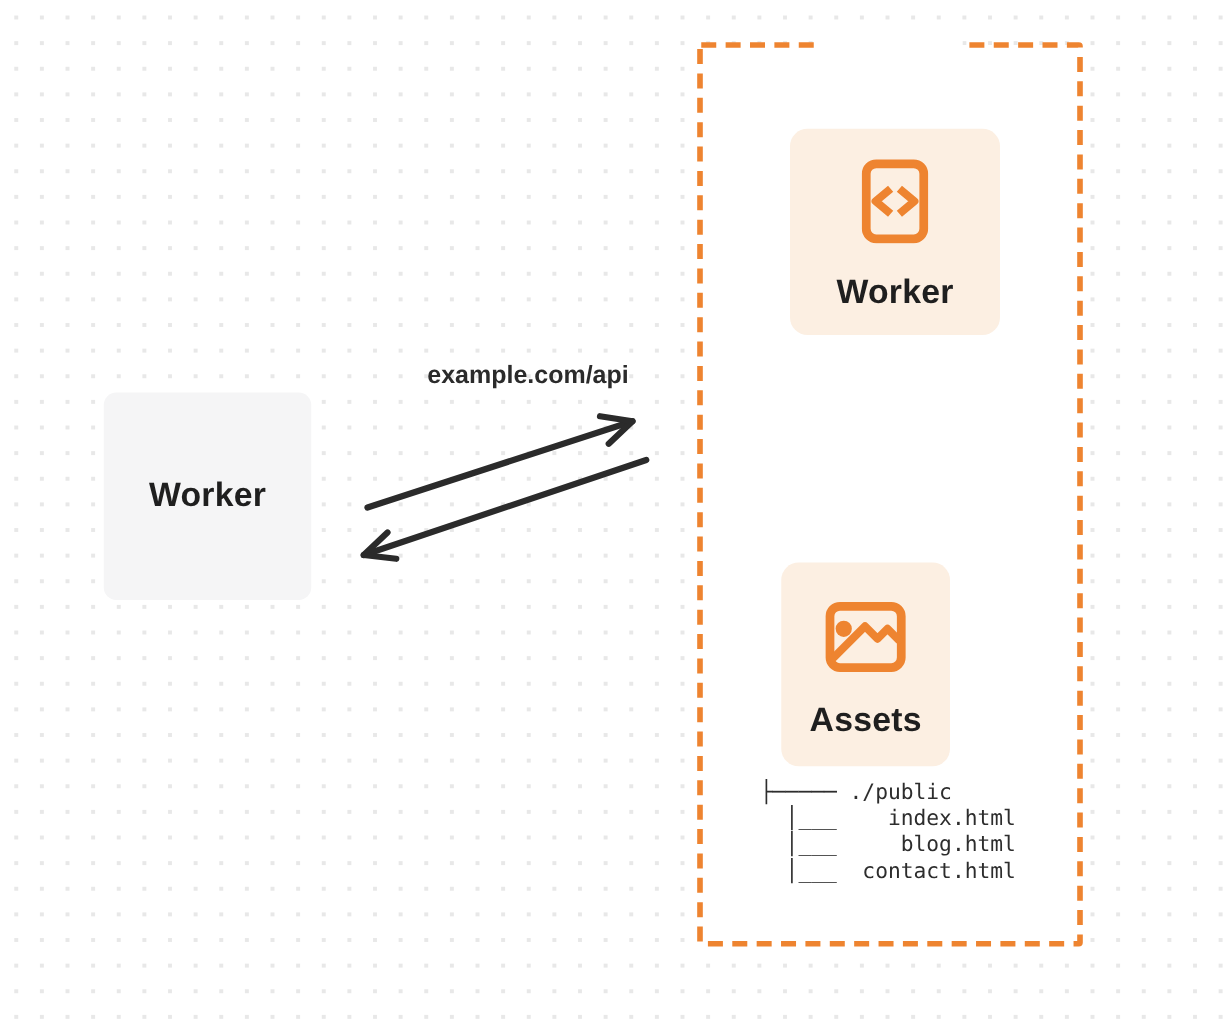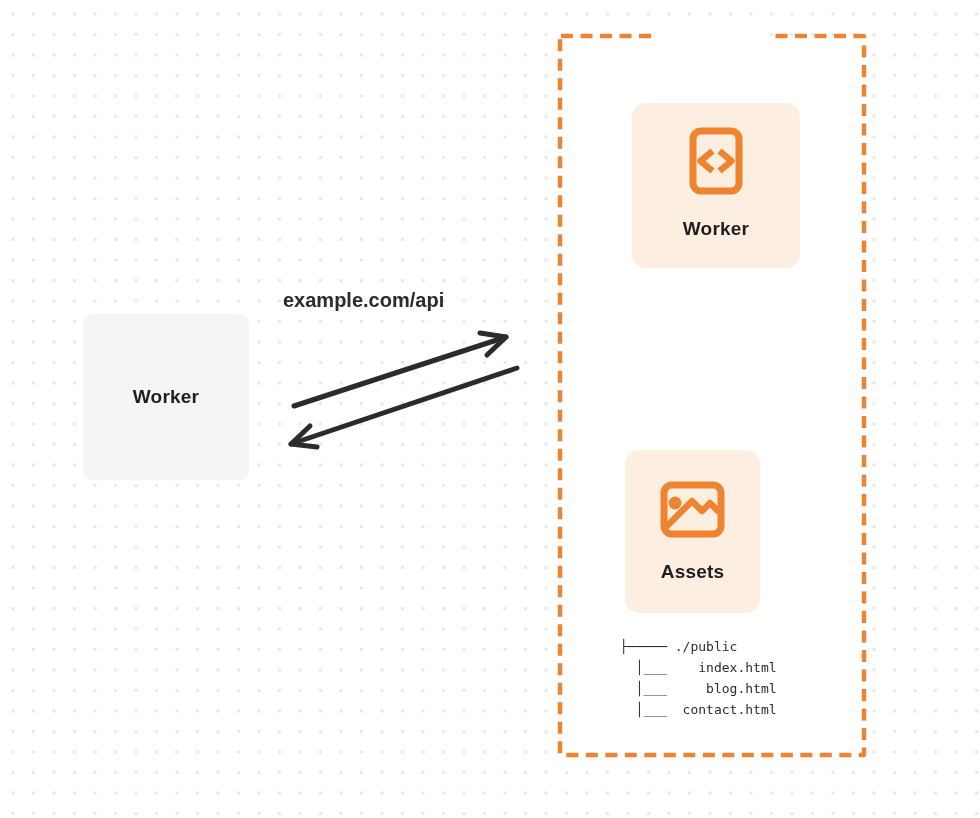--- a/index.html
+++ b/index.html
@@ -47,44 +47,44 @@
     border-radius:10px;
   }
   .pcard{
     background:var(--card-cream);
     border-radius:14px;
     justify-content:flex-start;
   }
   .worker-card{left:632px;top:103px;width:168px;height:165px;padding-top:24px;box-sizing:border-box;gap:24px;}
   .assets-card{left:625px;top:450px;width:135px;height:163px;padding-top:31px;box-sizing:border-box;gap:24px;}
   .card-label{
-    font-size:19px;
+    font-size:27px;
     font-weight:700;
     color:var(--text-dark);
     line-height:1.1;
     letter-spacing:.2px;
   }
   .request-label{
     position:absolute;left:283px;top:289px;width:220px;
-    text-align:left;
+    text-align:right;
     font-size:20px;font-weight:700;color:var(--ink);
   }
   .project-label{
     position:absolute;left:634px;top:21px;width:160px;
     text-align:center;
     font-size:27px;font-weight:700;
     color:var(--accent-orange);
     letter-spacing:.3px;
   }
   .icon-stroke{stroke:var(--accent-orange);fill:none;}
   .icon-fill{fill:var(--accent-orange);stroke:none;}
   .file-tree{
-    position:absolute;left:604px;top:620px;margin:16px;
+    position:absolute;left:604px;top:620px;margin:4px;
     font-family:"DejaVu Sans Mono", monospace;
-    font-size:13px;line-height:21px;
+    font-size:17px;line-height:21px;
     color:#2D2D2D;
     white-space:pre;
   }
 </style>
 </head>
 <body>
 
 <div class="canvas">
 
   <svg class="overlay" viewBox="0 0 980 818" width="980" height="818">

